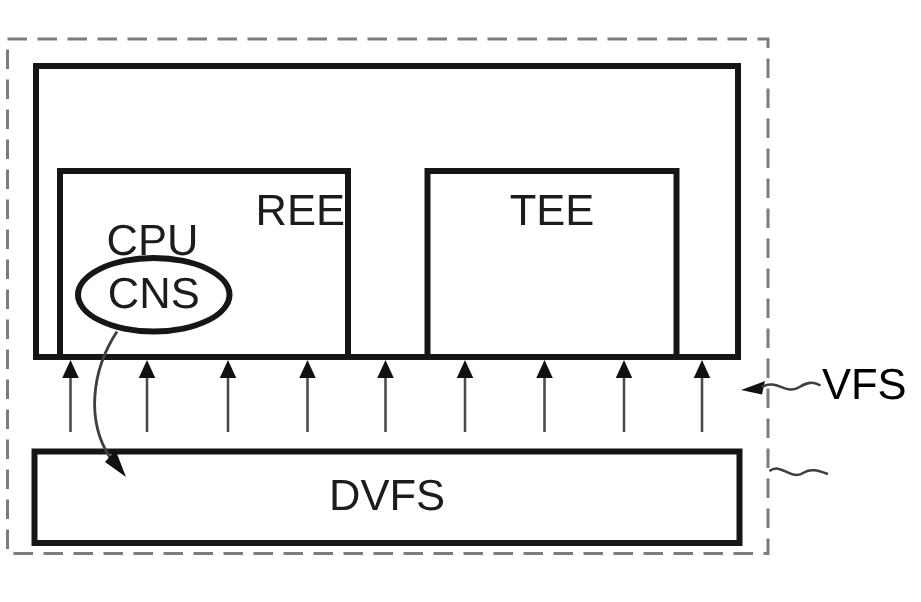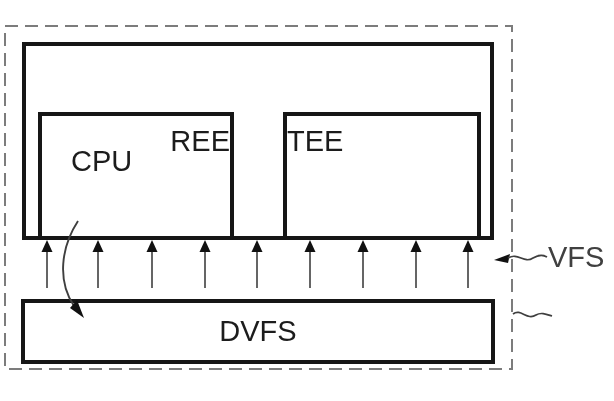--- a/index.html
+++ b/index.html
@@ -17,21 +17,21 @@
     overflow: hidden;
   }
   .box {
     position: absolute;
     border: 4px solid #161616;
     box-sizing: border-box;
     background: transparent;
   }
   .box-cpu    { left: 22px;  top: 42px;  width: 472px; height: 198px; }
   .box-ree    { left: 38px;  top: 112px; width: 196px; height: 128px; text-align: right; padding-left: 20px; }
-  .box-tee    { left: 283px; top: 112px; width: 198px; height: 128px; }
+  .box-tee    { left: 283px; top: 112px; width: 170px; height: 128px; text-align: center; }
   .box-dvfs   { left: 21px;  top: 288px; width: 474px; height: 65px;
                 display: flex; align-items: center; justify-content: center; margin-top: 11px; }
   .ellipse-cns {
     position: absolute;
     left: 50px; top: 170px; width: 105px; height: 53px;
     border: 4px solid #161616;
     border-radius: 50%;
     box-sizing: border-box;
     display: flex; align-items: center; justify-content: center;
     background: transparent;
@@ -42,21 +42,21 @@
     white-space: nowrap;
     color: #1c1c1c;
   }
   .lbl-cpu { position: absolute; left: 45px; top: 61px; margin-top: 40px; }
   .lbl-inset-top { display: inline-block; margin-top: 11px; }
   .callout {
     position: absolute;
     font-size: 29px;
     line-height: 29px;
     white-space: nowrap;
-    color: #404040;
+    color: #000000;
   }
   .callout-vfs { left: 548px; top: 243px; }
   .callout-dap { left: 554px; top: 302px; }
   .overlay {
     position: absolute;
     left: 0; top: 0;
     pointer-events: none;
   }
   .dashed-rect { fill: none; stroke: #7c7c7c; stroke-width: 2; }
   .arrow-shaft { stroke: #4a4a4a; stroke-width: 1.7; fill: none; }
@@ -74,20 +74,23 @@
   </div>
 
   <div class="box box-ree">
     <span class="lbl lbl-inset-top">REE</span>
   </div>
 
   <div class="box box-tee">
     <span class="lbl lbl-inset-top">TEE</span>
   </div>
 
+  <div class="ellipse-cns">
+    <span class="lbl">CNS</span>
+  </div>
 
   <div class="box box-dvfs">
     <span class="lbl">DVFS</span>
   </div>
 
   <span class="callout callout-vfs">VFS</span>
 
   <svg class="overlay" width="614" height="401" viewBox="0 0 614 401">
 
     <rect class="dashed-rect" x="5" y="26" width="507" height="343" stroke-dasharray="13 7"></rect>

